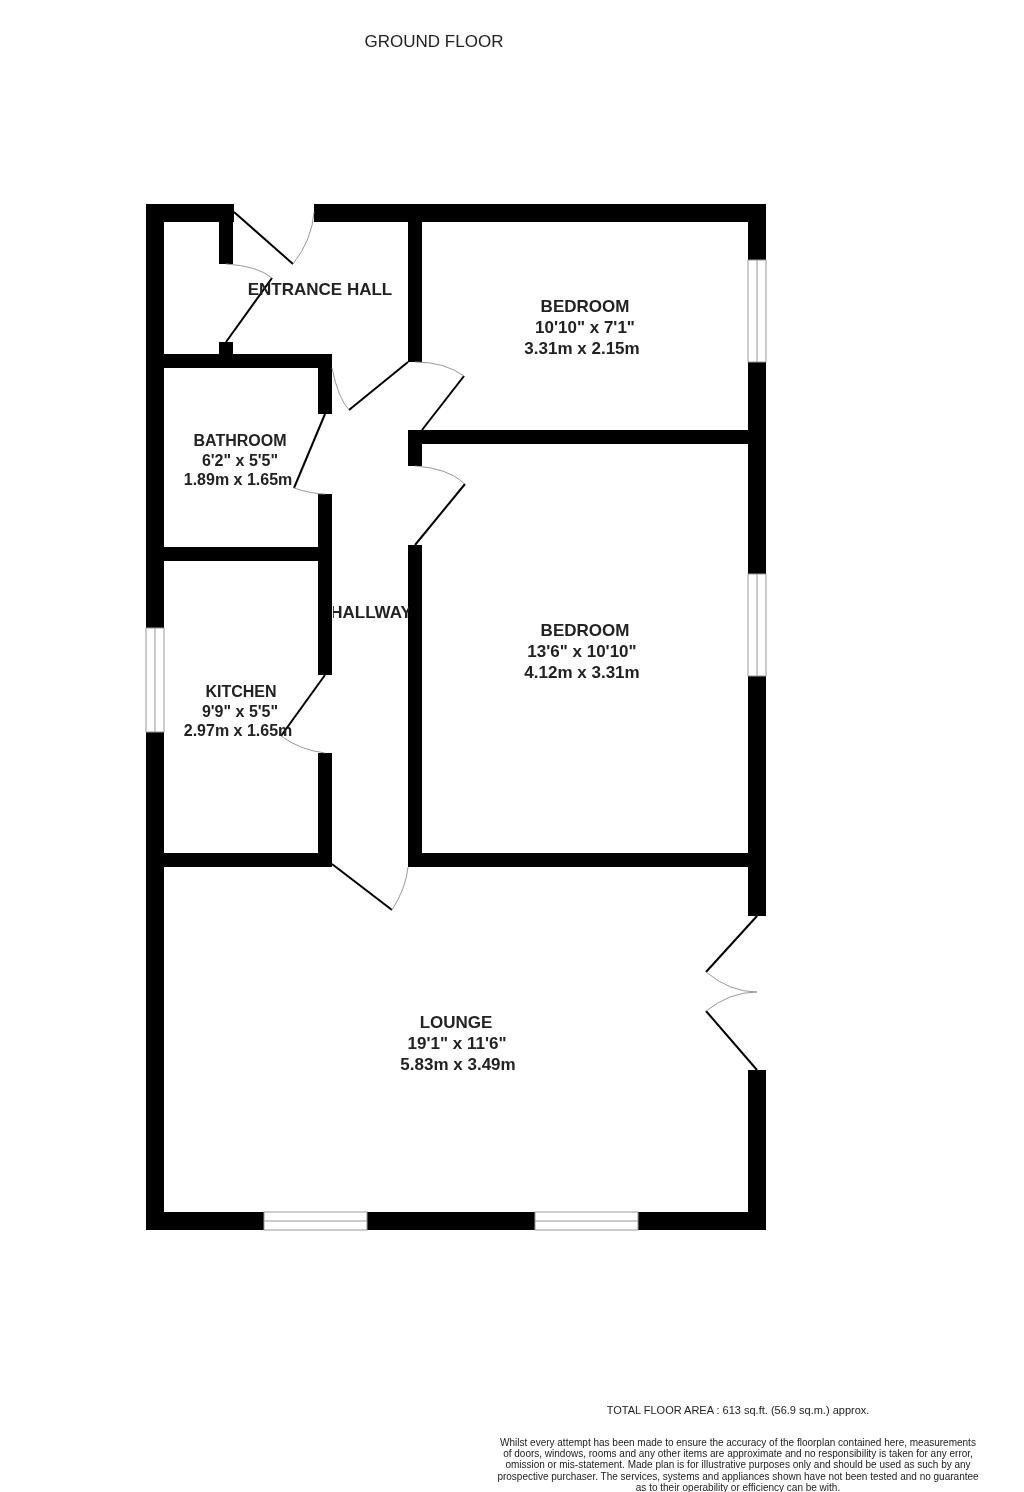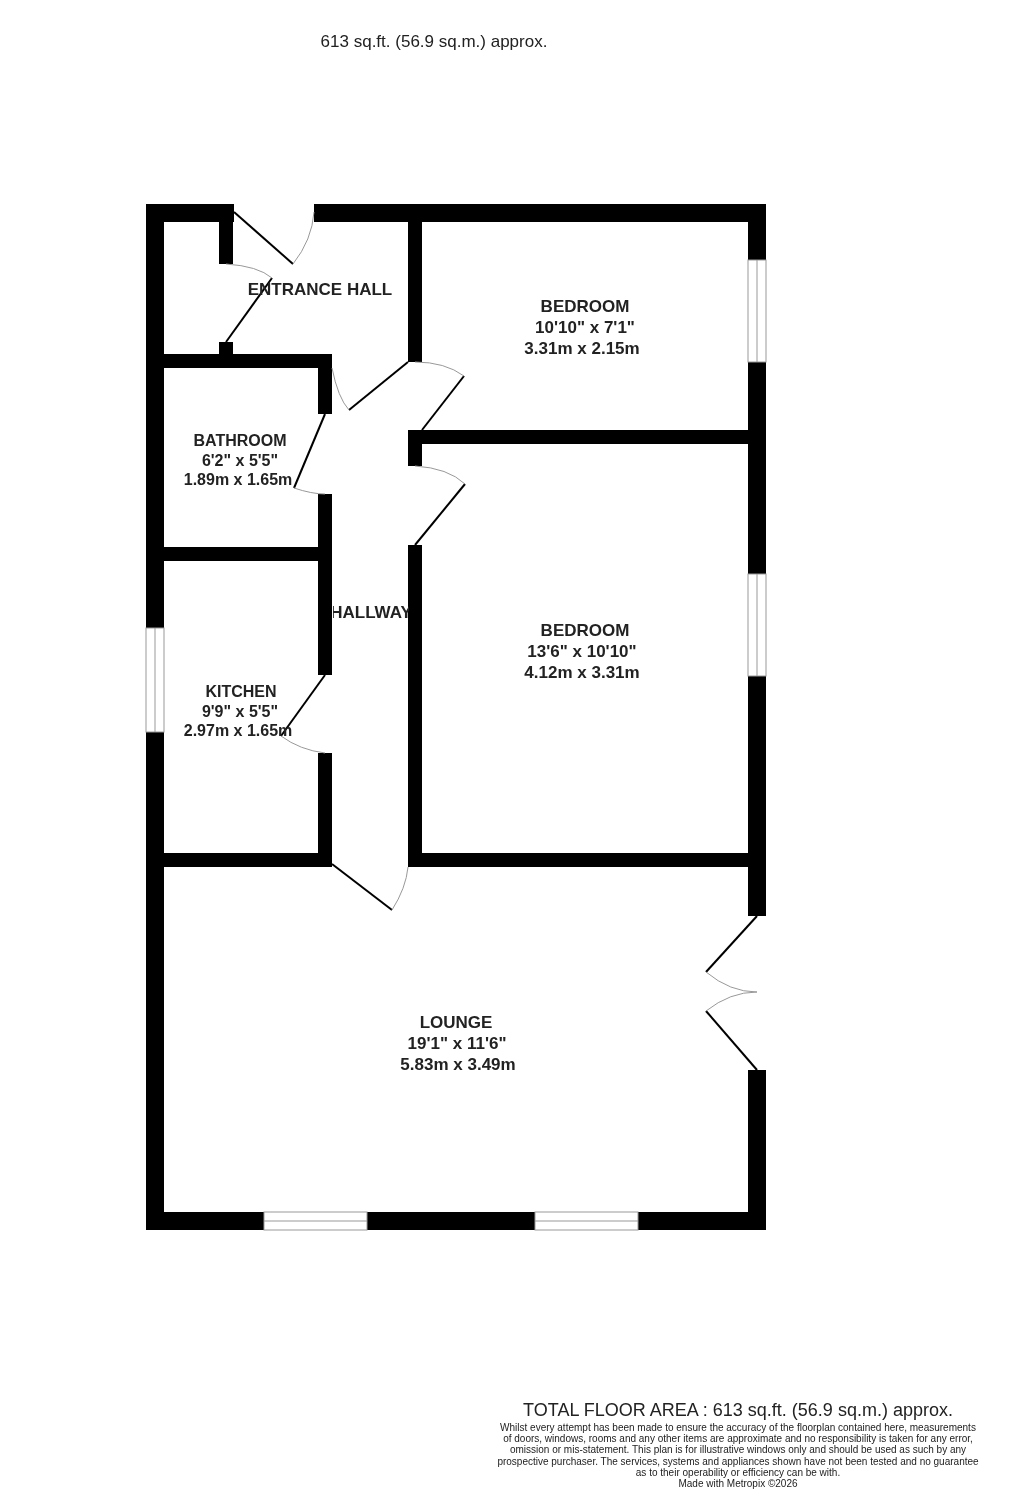--- a/index.html
+++ b/index.html
@@ -4,28 +4,28 @@
 <style>
   html, body { margin: 0; padding: 0; background: #ffffff; }
   body { width: 1024px; height: 1492px; position: relative; overflow: hidden;
          font-family: "Liberation Sans", sans-serif; color: #222; }
   .header { position: absolute; left: 0; top: 32px; width: 868px; text-align: center; }
   .header .title { font-size: 17px; line-height: 20px; color: #222; }
   .header .area { font-size: 17px; line-height: 20px; color: #222; }
   svg.plan { position: absolute; left: 0; top: 0; }
   .lbl { font-family: "Liberation Sans", sans-serif; font-weight: bold; fill: #222; }
   .footer { position: absolute; left: 478px; top: 1402px; width: 520px; text-align: center; color: #222; }
-  .footer .total { font-size: 18px; line-height: 16px; margin-bottom: 4px; }
+  .footer .total { font-size: 11px; line-height: 16px; margin-bottom: 19px; }
   .footer .disc { font-size: 10px; line-height: 11.2px; }
 </style>
 </head>
 <body>
 
 <div class="header">
-  <div class="area">613 sq.ft. (56.9 sq.m.) approx.</div>
+  <div class="title">GROUND FLOOR</div>
 </div>
 
 <svg class="plan" width="1024" height="1492" viewBox="0 0 1024 1492">
   <defs>
     <clipPath id="hallClip">
         <rect x="333" y="590" width="76" height="40"></rect>
       </clipPath>
   </defs>
 
   <g fill="#000">
@@ -178,18 +178,18 @@
       <text class="lbl" x="458" y="1070" font-size="17" text-anchor="middle">5.83m  x 3.49m</text>
     </g>
   </g>
 </svg>
 
 <div class="footer">
   <div class="total">TOTAL FLOOR AREA : 613 sq.ft. (56.9 sq.m.) approx.</div>
   <div class="disc">
     <div>Whilst every attempt has been made to ensure the accuracy of the floorplan contained here, measurements</div>
     <div>of doors, windows, rooms and any other items are approximate and no responsibility is taken for any error,</div>
-    <div>omission or mis-statement. This plan is for illustrative windows only and should be used as such by any</div>
+    <div>omission or mis-statement. Made plan is for illustrative purposes only and should be used as such by any</div>
     <div>prospective purchaser. The services, systems and appliances shown have not been tested and no guarantee</div>
     <div>as to their operability or efficiency can be with.</div>
     <div>Made with Metropix ©2026</div>
   </div>
 </div>
 
 </body></html>

